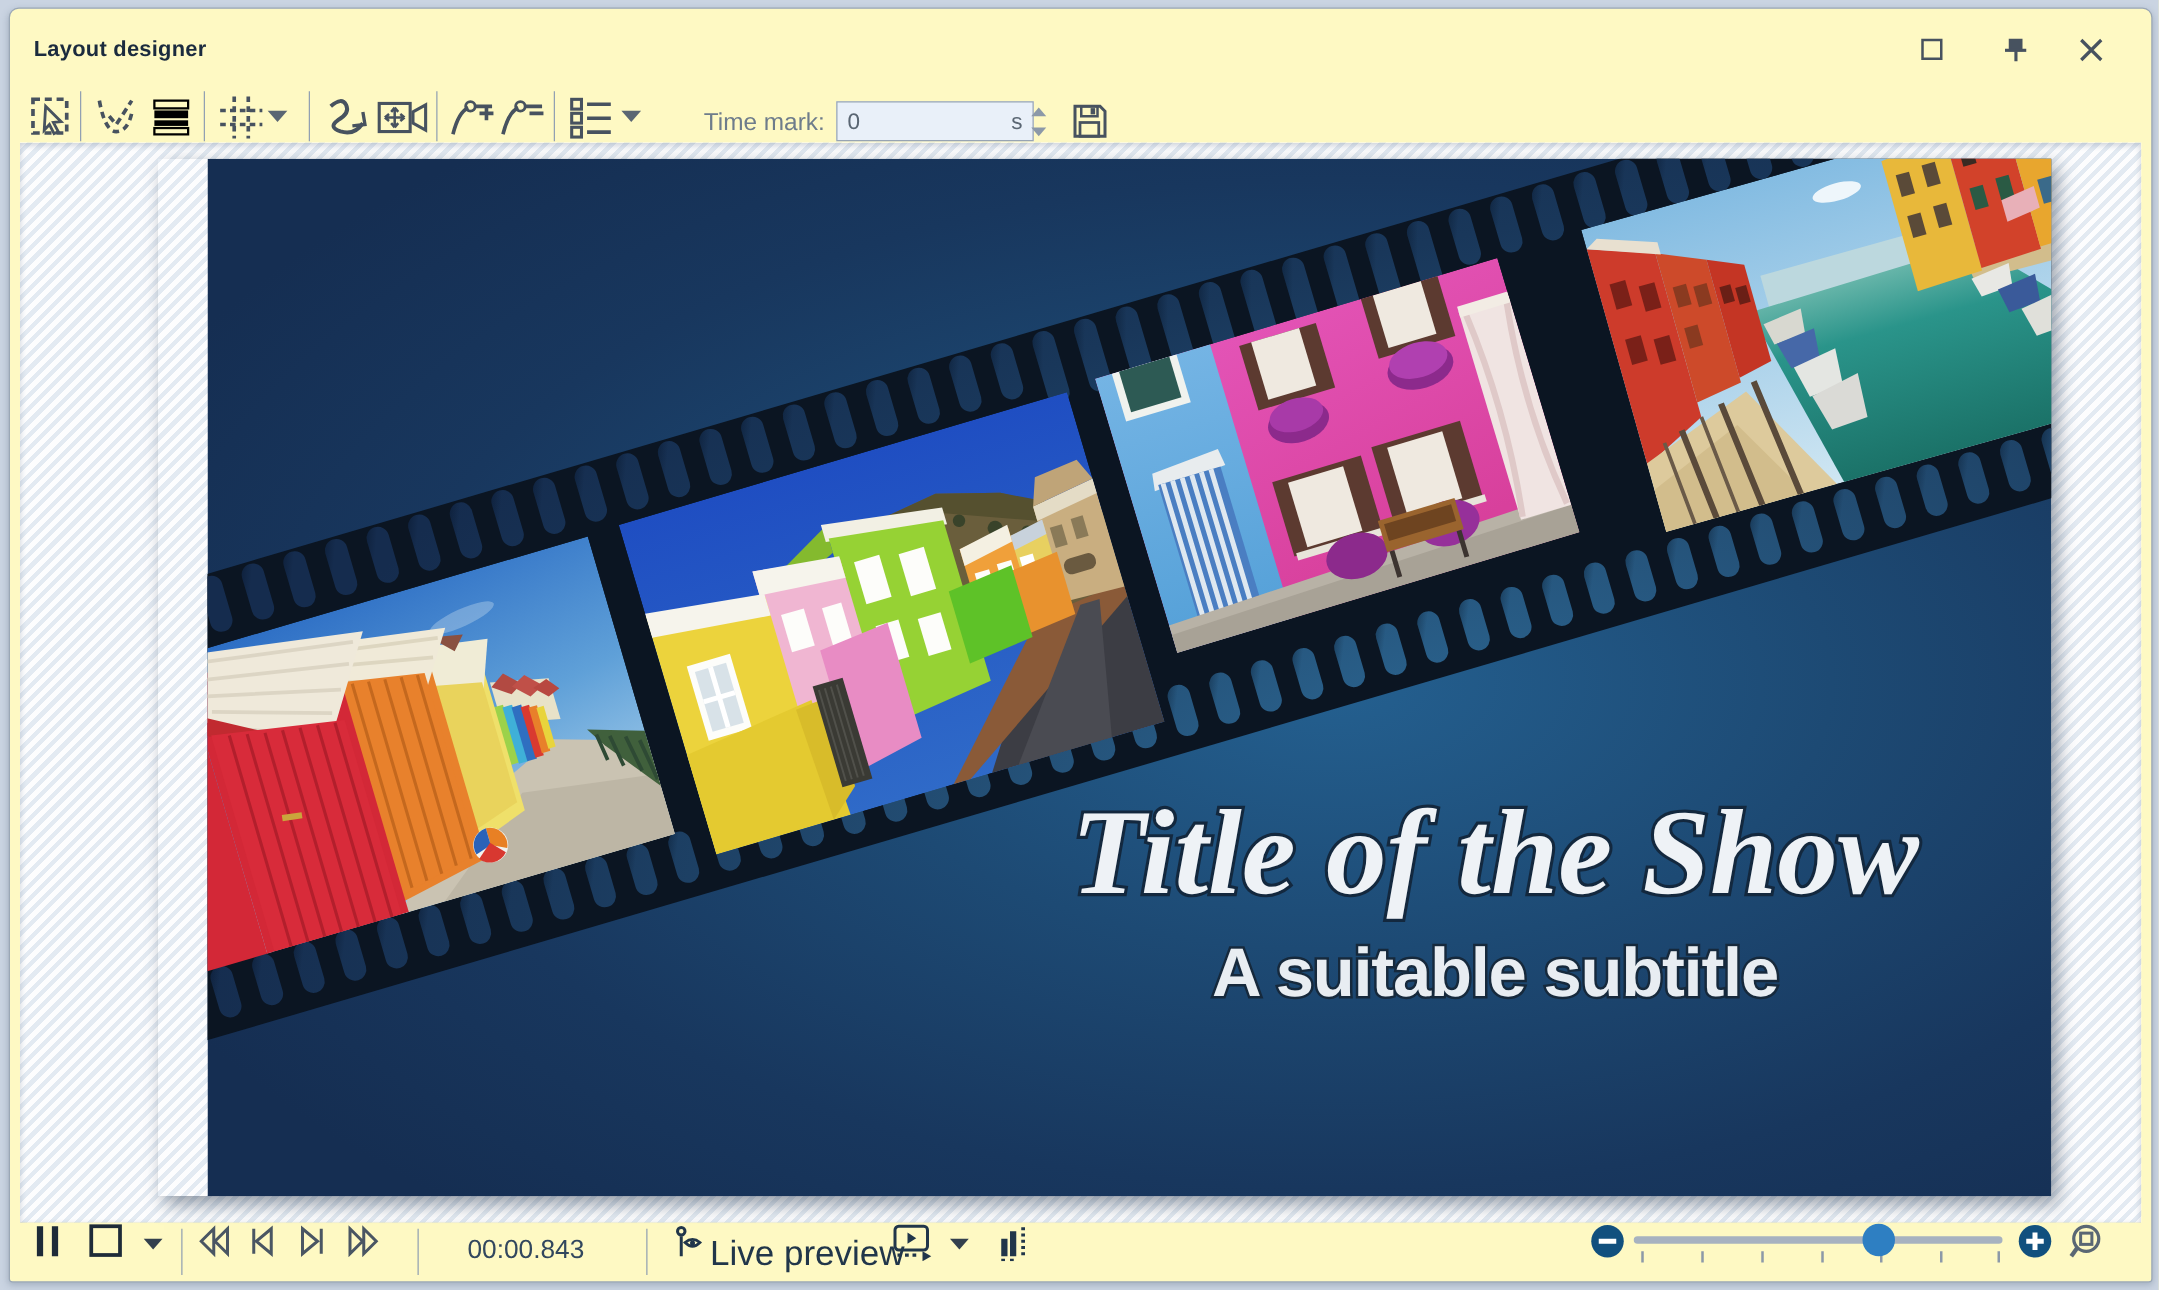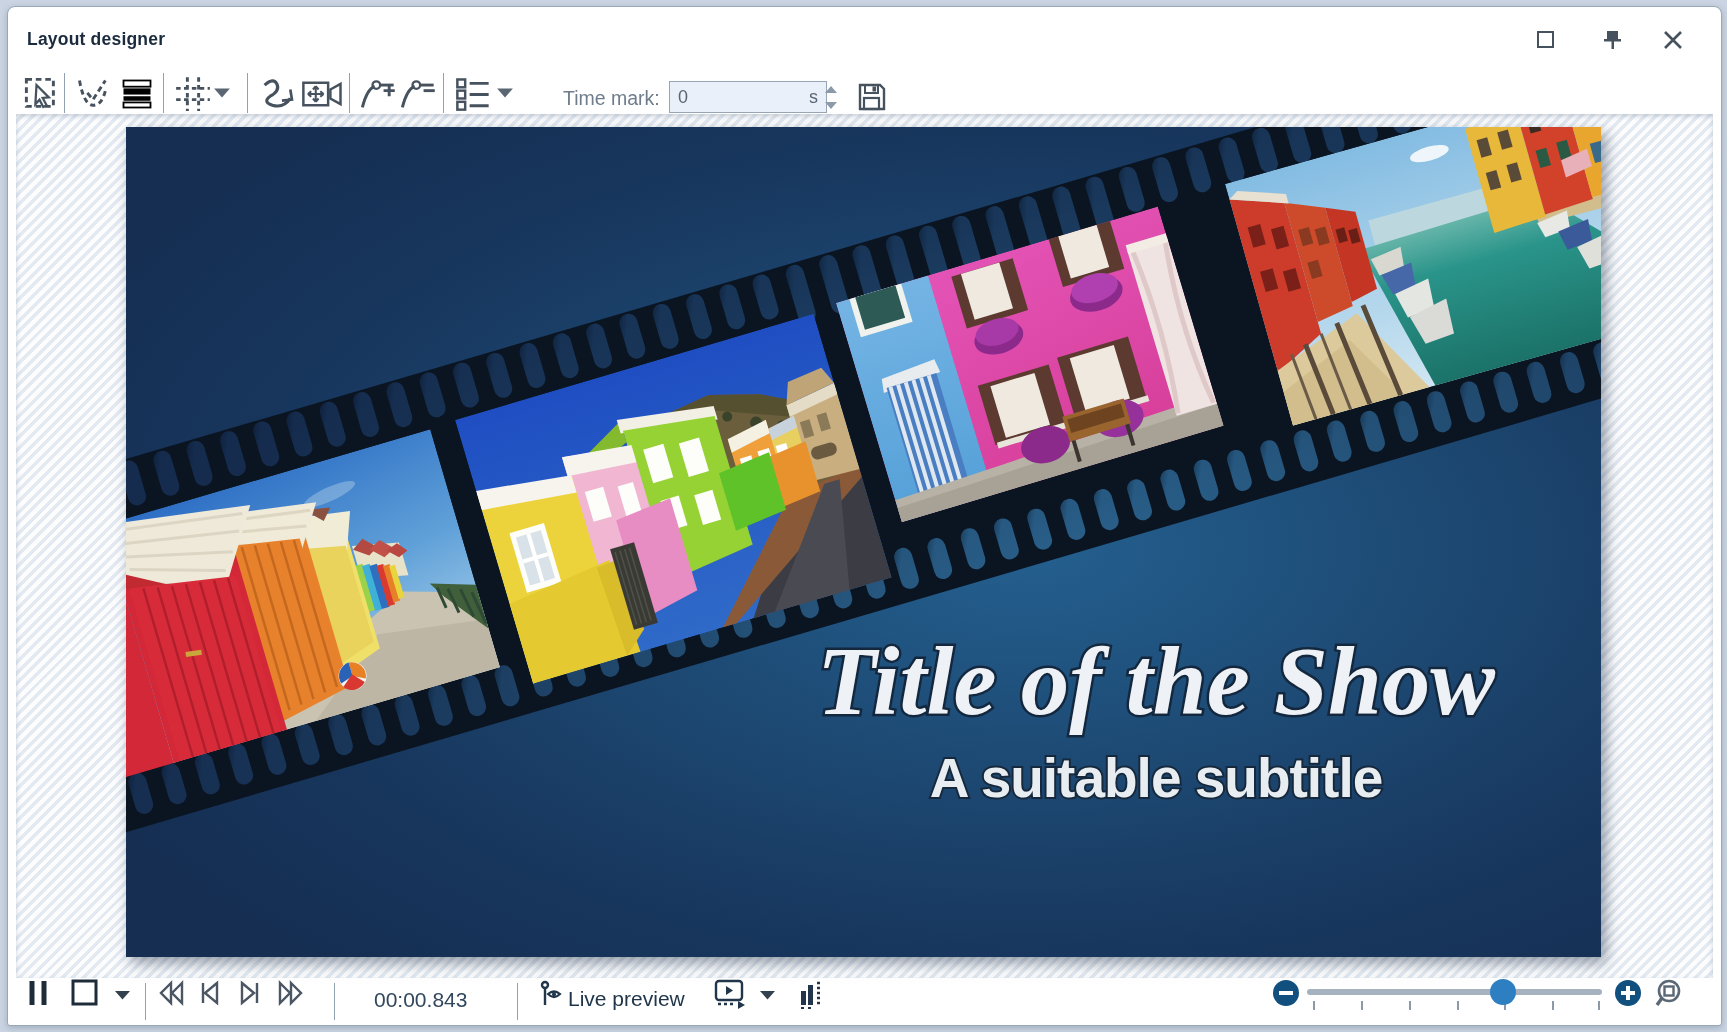--- a/index.html
+++ b/index.html
@@ -1,32 +1,32 @@
 <!DOCTYPE html>
 <html><head>
 <meta charset="utf-8">
 <style>
   html,body{margin:0;padding:0;}
   body{width:1727px;height:1032px;background:#cad4e2;font-family:"Liberation Sans",sans-serif;overflow:hidden;position:relative;}
   .abs{position:absolute;}
-  .win{position:absolute;left:7px;top:6px;width:1713px;height:1018px;background:#ffffff;border:1px solid #9aa7b6;border-radius:8px 8px 3px 3px;box-shadow:0 2px 6px rgba(90,105,125,.35);}
+  .win{position:absolute;left:7px;top:6px;width:1713px;height:1018px;background:#fef9c3;border:1px solid #9aa7b6;border-radius:8px 8px 3px 3px;box-shadow:0 2px 6px rgba(90,105,125,.35);}
   .titletext{position:absolute;left:19px;top:22px;font-size:17.5px;font-weight:bold;color:#1b2b3e;letter-spacing:0.2px;}
   .tbtn{position:absolute;top:20px;width:26px;height:26px;}
   .sep{position:absolute;top:66px;width:1px;height:40px;background:#92a1b2;}
   .tmlabel{position:absolute;left:531px;top:80px;font-size:19.5px;color:#6e7c8b;margin-left:24px;}
   .tminput{position:absolute;left:661px;top:74px;width:158px;height:32px;background:#e9f0f9;border:1px solid #98a5b4;box-sizing:border-box;}
   .tmzero{position:absolute;left:8px;top:5px;font-size:18px;color:#5a6673;}
   .tms{position:absolute;right:8px;top:5px;font-size:18px;color:#5a6673;}
   .spin{position:absolute;left:815px;top:76px;}
   .hatch{position:absolute;left:8px;top:107px;width:1697px;height:864px;background:repeating-linear-gradient(135deg,#fdfdfe 0 4px,#e3eaf2 4px 7.5px);box-shadow:inset 0 2px 5px rgba(120,135,155,.4);}
-  .canvas{position:absolute;left:110px;top:13px;width:1475px;height:830px;box-shadow:5px 6px 14px rgba(60,75,95,.55);}
+  .canvas{position:absolute;left:110px;top:13px;width:1475px;height:830px;box-shadow:5px 6px 14px rgba(60,75,95,.55);padding-left:40px;}
   .botbar{position:absolute;left:-6px;right:6px;bottom:0;height:47px;}
   .bsep{position:absolute;top:5px;width:1px;height:37px;background:#92a1b2;}
   .timetxt{position:absolute;left:372px;top:10px;font-size:21px;color:#32475e;}
-  .lptxt{position:absolute;left:566px;top:9px;font-size:21px;color:#21364a;}
+  .lptxt{position:absolute;left:566px;top:9px;font-size:28px;color:#21364a;}
   svg.abs{display:block;}
 </style>
 </head>
 <body>
 <div class="win">
   <div class="titletext">Layout designer</div>
   <svg class="tbtn" style="left:1525px" viewBox="0 0 26 26">
       <rect x="5" y="5" width="15" height="15" fill="none" stroke="#47525f" stroke-width="2"></rect>
     </svg>
   <svg class="tbtn" style="left:1592px" viewBox="0 0 26 26">

